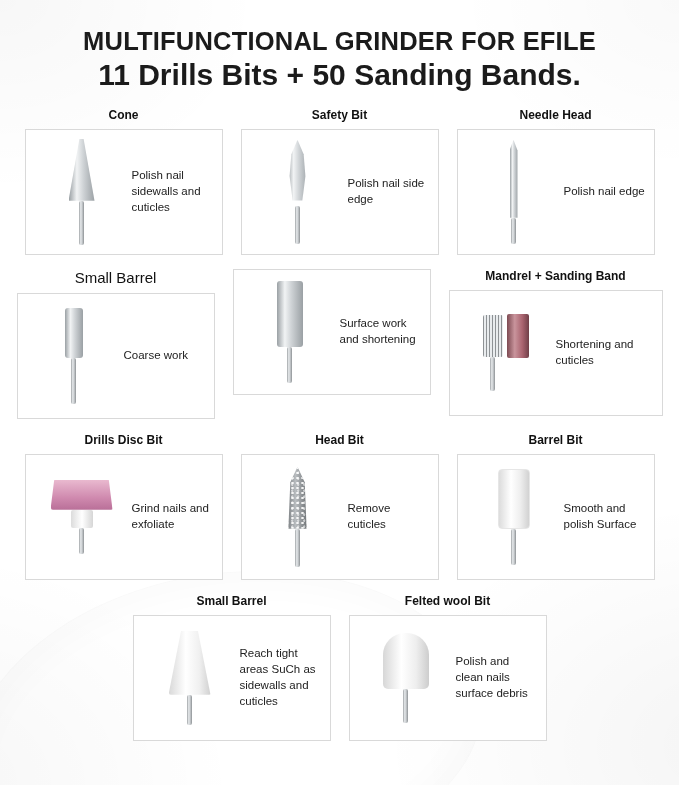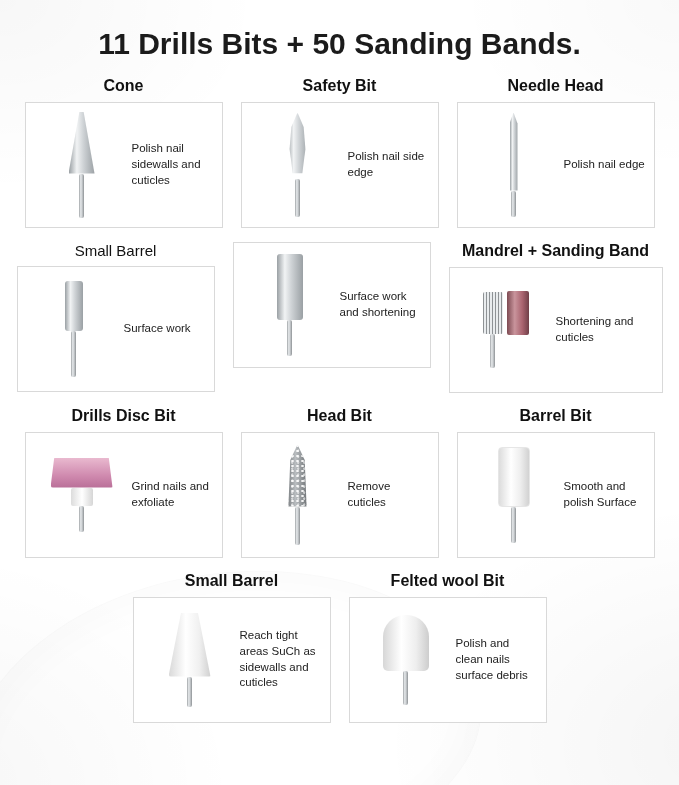--- a/index.html
+++ b/index.html
@@ -45,21 +45,21 @@
   .row{
     display:flex;
     justify-content:center;
     gap:18px;
     margin-top:14px;
   }
   .cell{width:198px;}
   .cell.wide{width:214px;}
   .cap{
     text-align:center;
-    font-size:16px;
+    font-size:12px;
     font-weight:bold;
     margin-bottom:7px;
     color:#111;
     white-space:nowrap;
   }
   .cap.light{font-weight:normal;font-size:15px;}
   .box{
     border:1px solid #d9d9d9;
     background:#fff;
     height:126px;
@@ -160,20 +160,21 @@
     background:linear-gradient(90deg,#d7d7d7,#ffffff 40%,#eeeeee 72%,#cdcdcd);
     border-radius:22px 22px 5px 5px;
   }
 </style>
 </head>
 <body>
 
 <div class="bg-swirl"></div>
 
 <div class="title">
+  <span class="l1">MULTIFUNCTIONAL GRINDER FOR EFILE</span>
   <span class="l2">11 Drills Bits + 50 Sanding Bands.</span>
 </div>
 
 <div class="grid">
 
   <div class="row">
     <div class="cell">
       <div class="cap">Cone</div>
       <div class="box">
         <div class="art">
@@ -216,21 +217,21 @@
   <div class="row">
     <div class="cell">
       <div class="cap light">Small Barrel</div>
       <div class="box">
         <div class="art">
           <div class="stack">
             <div class="barrel-s metal"></div>
             <div class="shaft" style="height:46px;"></div>
           </div>
         </div>
-        <div class="desc">Surface work</div>
+        <div class="desc">Coarse work</div>
       </div>
     </div>
 
     <div class="cell">
       <div class="box">
         <div class="art">
           <div class="stack">
             <div class="barrel-l metal"></div>
             <div class="shaft" style="height:36px;"></div>
           </div>

